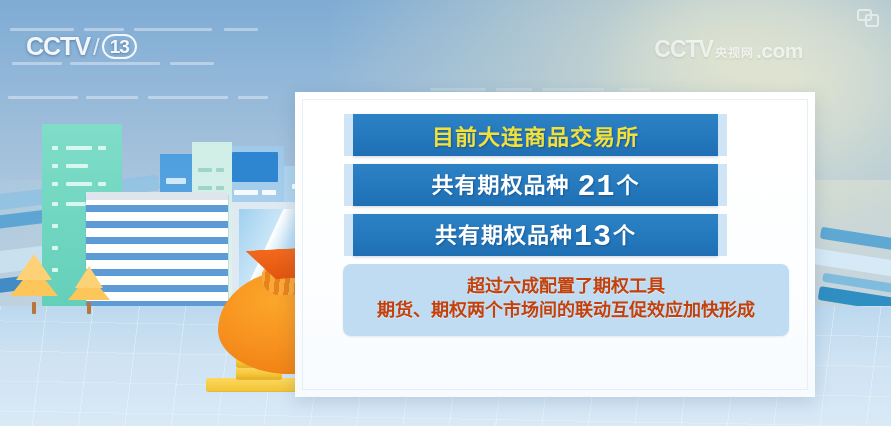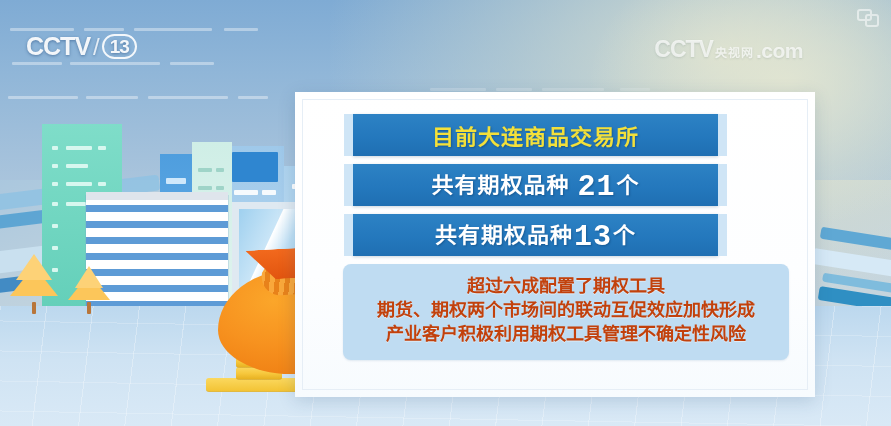--- a/index.html
+++ b/index.html
@@ -337,21 +337,20 @@
       <div class="bar bar3">
         <span class="tab"></span>
         <span class="tab-r"></span>
         <span class="bar-text"><span>共有期权品种</span><span class="num">13</span><span>个</span></span>
       </div>
     </div>
 
     <div class="note">
       <div class="note-line l1">超过六成配置了期权工具</div>
       <div class="note-line">期货、期权两个市场间的联动互促效应加快形成</div>
-      <div class="note-line">产业客户积极利用期权工具管理不确定性风险</div>
     </div>
   </div>
 
   <div class="cctv13">
     <div class="row1">
       <span>CCTV</span>
       <span class="slash">/</span>
       <span class="n13">13</span>
     </div>
   </div>

